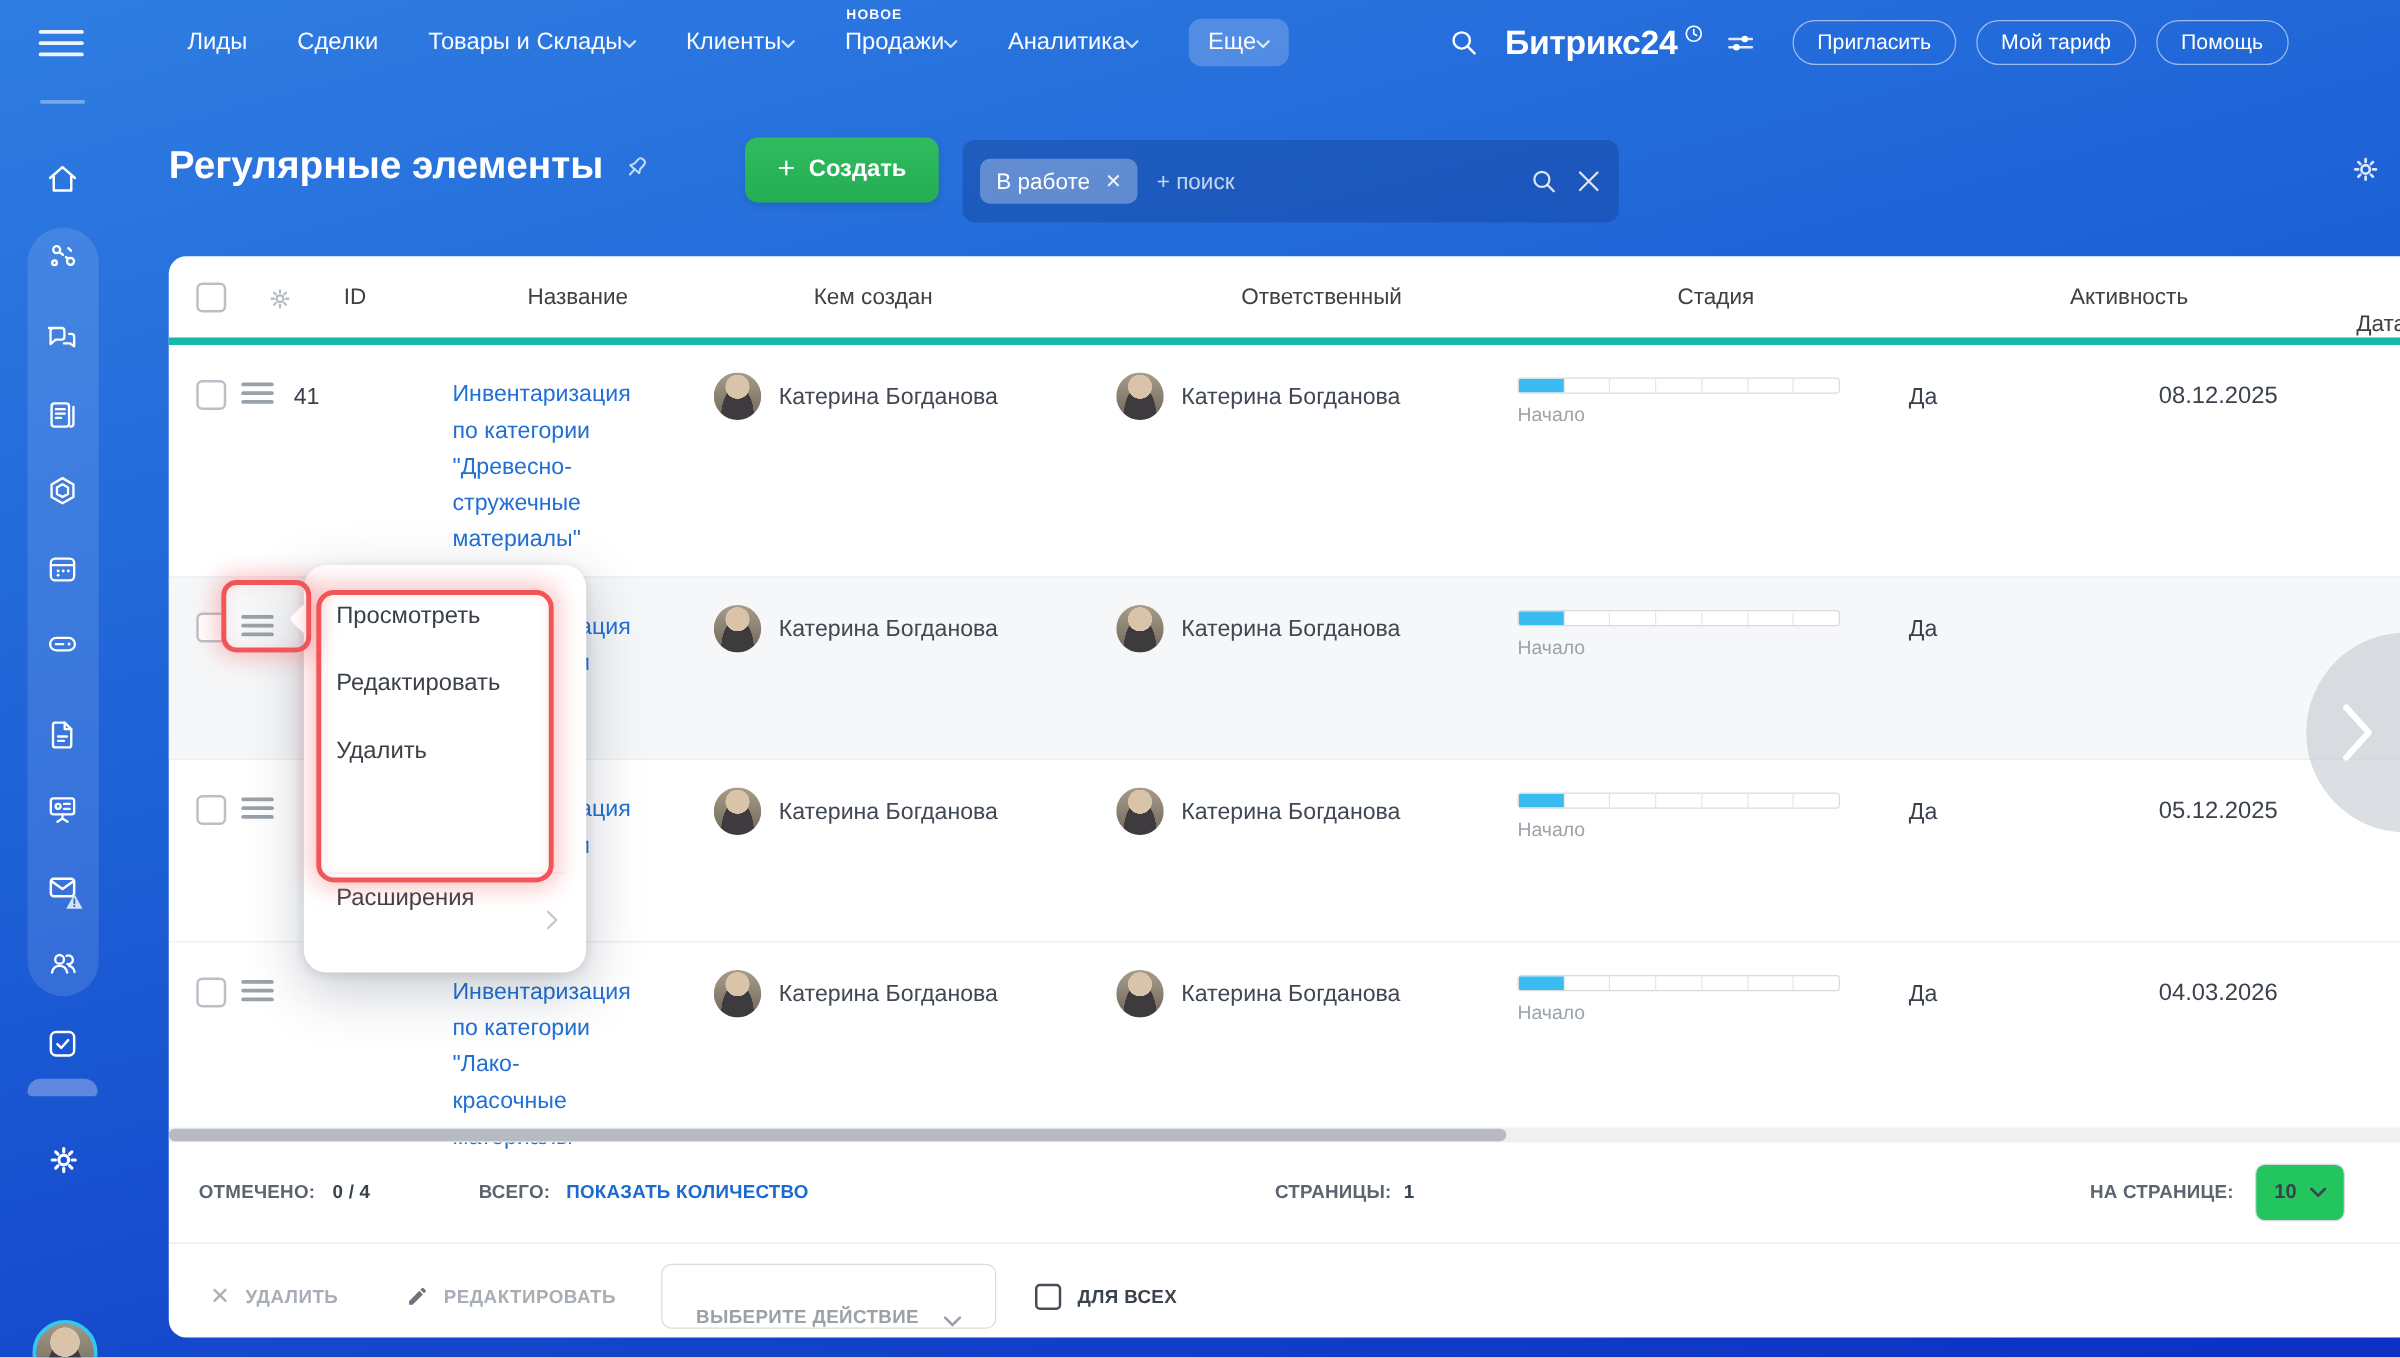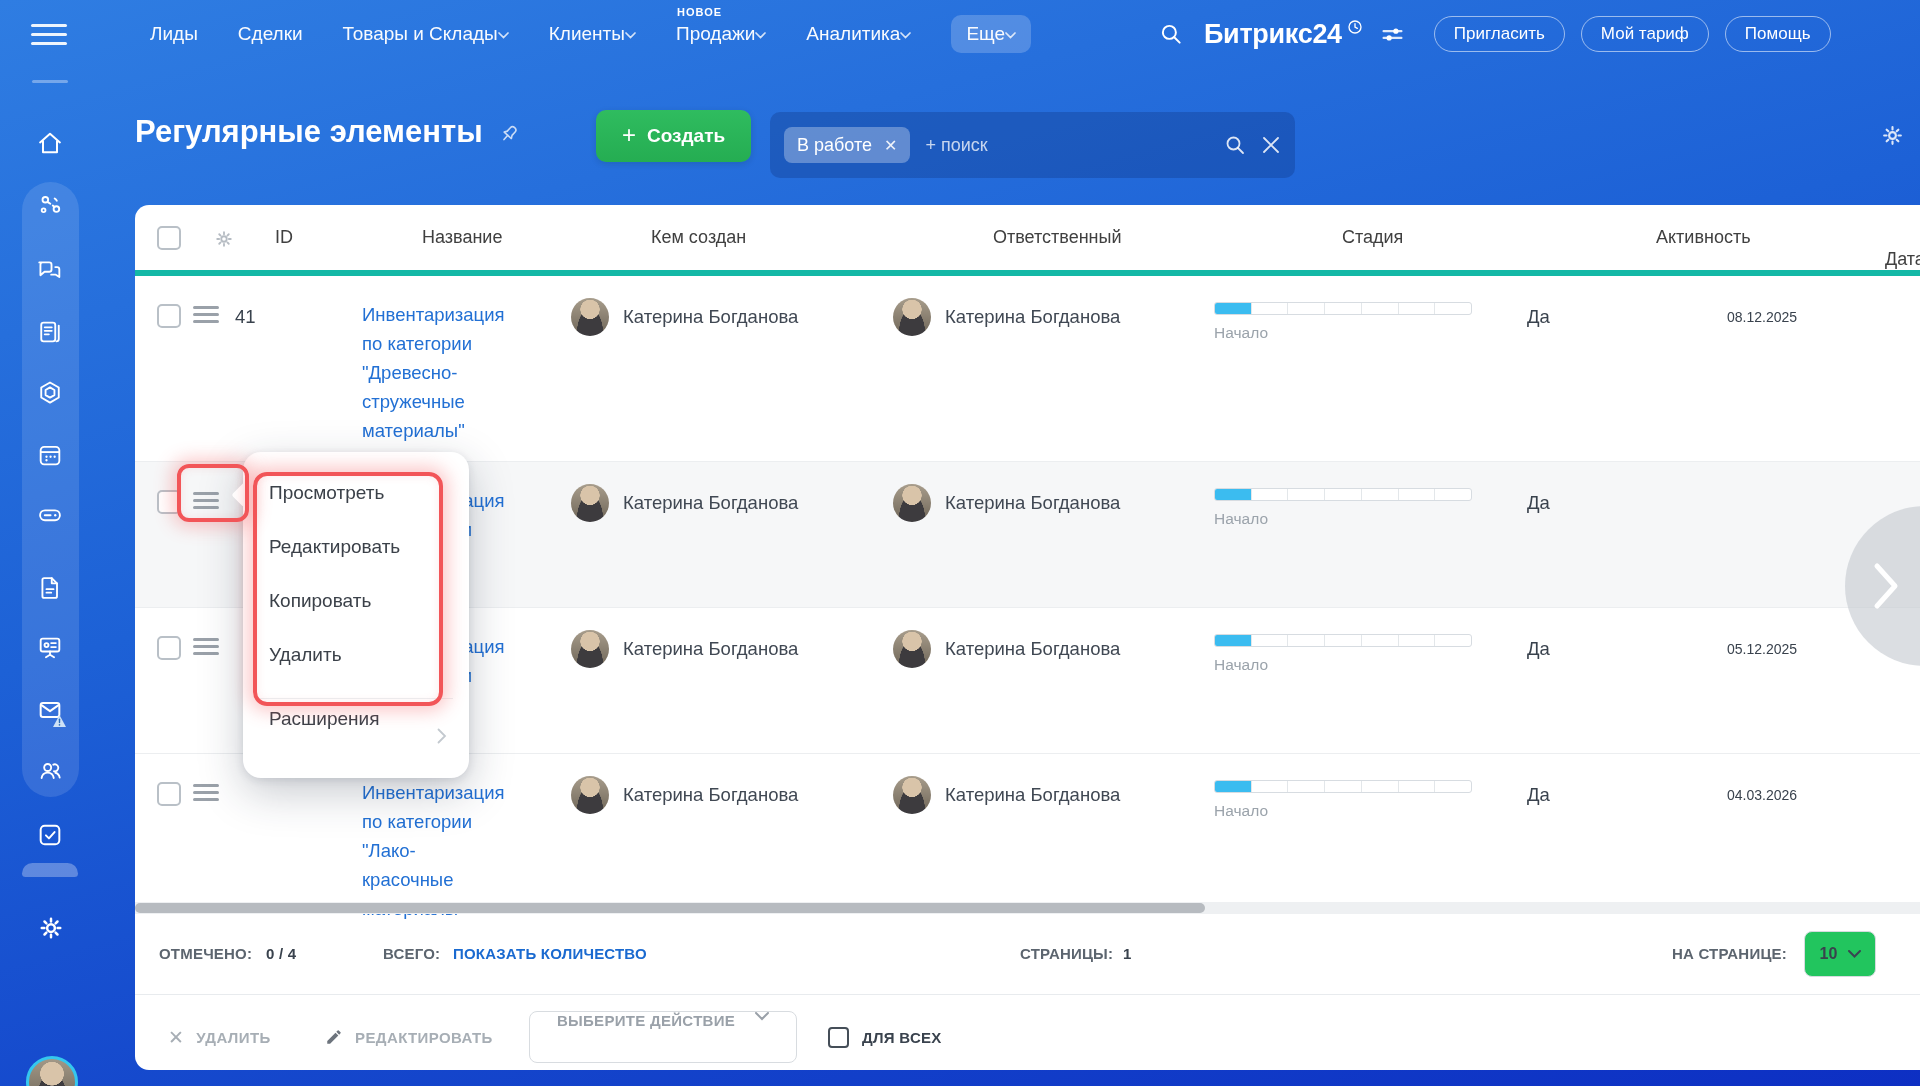--- a/index.html
+++ b/index.html
@@ -71,41 +71,41 @@
   .avatar{width:38px;height:38px;border-radius:50%;flex:none;
     background:radial-gradient(circle at 50% 30%,#d9c4a9 0 29%,rgba(0,0,0,0) 30%),radial-gradient(ellipse at 50% 92%,#3d3b3e 0 48%,rgba(0,0,0,0) 49%),linear-gradient(#a89d8c,#6e6557);}
   .person-name{font-size:18.5px;color:#404853;line-height:38px;white-space:nowrap;}
   .cell-stage{padding-top:26px;padding-left:2px;}
   .pbar{width:258px;height:13px;border:1px solid #d7dce1;border-radius:3px;display:flex;overflow:hidden;background:#fff;box-sizing:border-box;}
   .pbar span{flex:1;border-right:1px solid #e3e7ea;}
   .pbar span:last-child{border-right:none;}
   .pbar span.fill{background:#3bbcf0;}
   .stage-label{margin-top:9px;color:#9ba3ab;font-size:15.5px;}
   .cell-activity{padding-top:24px;padding-left:11px;line-height:34px;font-size:18.5px;color:#39424d;}
-  .cell-date{padding-top:24px;padding-left:2px;line-height:34px;font-size:14px;color:#39424d;white-space:nowrap;}
+  .cell-date{padding-top:24px;padding-left:2px;line-height:34px;font-size:19px;color:#39424d;white-space:nowrap;}
 
   .hscroll{height:12px;background:#eef0f2;position:relative;}
   .hscroll .thumb{position:absolute;left:0;top:1px;width:1070px;height:10px;background:#b7bbc0;border-radius:5px;cursor:pointer;}
 
   
   .cfooter{position:relative;height:80px;font-size:15px;font-weight:700;letter-spacing:.2px;color:#39424d;}
   .cfooter span{position:absolute;top:31px;white-space:nowrap;}
   .f-label{color:#5c656f;}
   .f-link{color:#1a6ad0;cursor:pointer;}
   .perpage-box{position:absolute;left:1669px;top:17px;width:72px;height:46px;border:1px solid #d6dbdf;border-radius:8px;display:flex;align-items:center;justify-content:center;gap:10px;cursor:pointer;background:#22c55e;box-sizing:border-box;}
   .perpage-box b{font-size:16px;color:#39424d;font-weight:700;}
 
   
   .abar{position:relative;height:84px;border-top:1px solid #e8ebee;}
   .act{position:absolute;top:0;height:84px;display:flex;align-items:center;gap:12px;color:#a7aeb5;font-weight:700;font-size:15px;letter-spacing:.4px;cursor:pointer;white-space:nowrap;}
   .act-delete{left:33px;}
   .act-edit{left:190px;}
   .act .xicon{font-size:19px;color:#a7aeb5;font-weight:400;}
   .choose-box{position:absolute;left:394px;top:16px;width:268px;height:52px;border:1px solid #d8dce0;border-radius:8px;background:#fff;
-    display:flex;align-items:flex-start;justify-content:center;gap:20px;color:#9aa1a9;font-weight:700;font-size:15px;letter-spacing:.3px;cursor:pointer;box-sizing:border-box;}
+    display:flex;align-items:flex-end;justify-content:center;gap:20px;color:#9aa1a9;font-weight:700;font-size:15px;letter-spacing:.3px;cursor:pointer;box-sizing:border-box;}
   .forall{position:absolute;left:693px;top:0;height:84px;display:flex;align-items:center;gap:13px;cursor:pointer;}
   .forall .cb{width:21px;height:21px;border:2px solid #454e58;border-radius:4px;background:#fff;box-sizing:border-box;}
   .forall b{font-size:15px;font-weight:700;color:#39424d;letter-spacing:.3px;}
 
   
   .ctx{position:absolute;left:243px;top:452px;width:226px;height:326px;background:#fff;border-radius:18px;z-index:50;
     box-shadow:0 14px 44px rgba(30,42,65,.25),0 2px 8px rgba(30,42,65,.12);}
   .ctx::before{content:"";position:absolute;left:-8px;top:34px;width:18px;height:18px;background:#fff;transform:rotate(45deg);border-radius:3px;}
   .ctx-list{position:absolute;left:0;top:14px;width:100%;}
   .ctx-item{height:54px;line-height:54px;padding-left:26px;font-size:19px;color:#3b4149;cursor:pointer;}
@@ -557,21 +557,20 @@
   <div class="pager-circle">
     <svg width="28" height="48" viewBox="0 0 28 48">
         <path d="M4 4l18 20L4 44" stroke="#fff" stroke-width="5" fill="none" stroke-linecap="round" stroke-linejoin="round"></path>
       </svg>
   </div>
 
   <div class="ctx">
     <div class="ctx-list">
       <div class="ctx-item">Просмотреть</div>
       <div class="ctx-item">Редактировать</div>
-      <div class="ctx-item">Копировать</div>
       <div class="ctx-item">Удалить</div>
     </div>
     <div class="ctx-divider"></div>
     <div class="ctx-ext">
       <span>Расширения</span>
       <svg class="ext-chevron" width="10" height="16" viewBox="0 0 10 16">
           <path d="M1.5 1.5l6.5 6.5-6.5 6.5" stroke="#c3c9cf" stroke-width="1.8" fill="none" stroke-linecap="round"></path>
         </svg>
     </div>
   </div>

